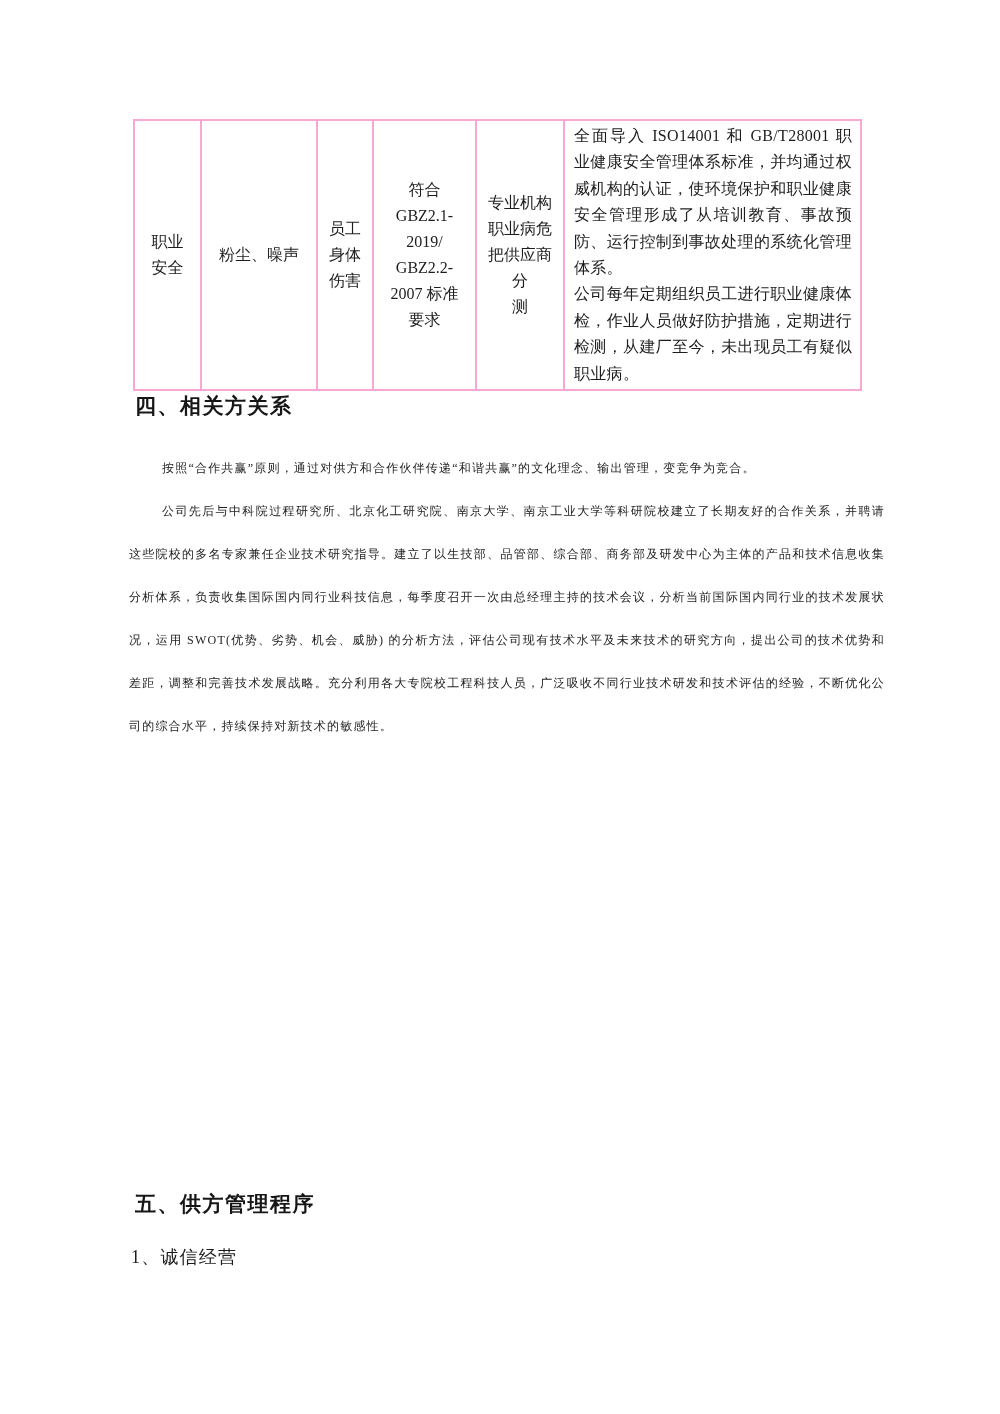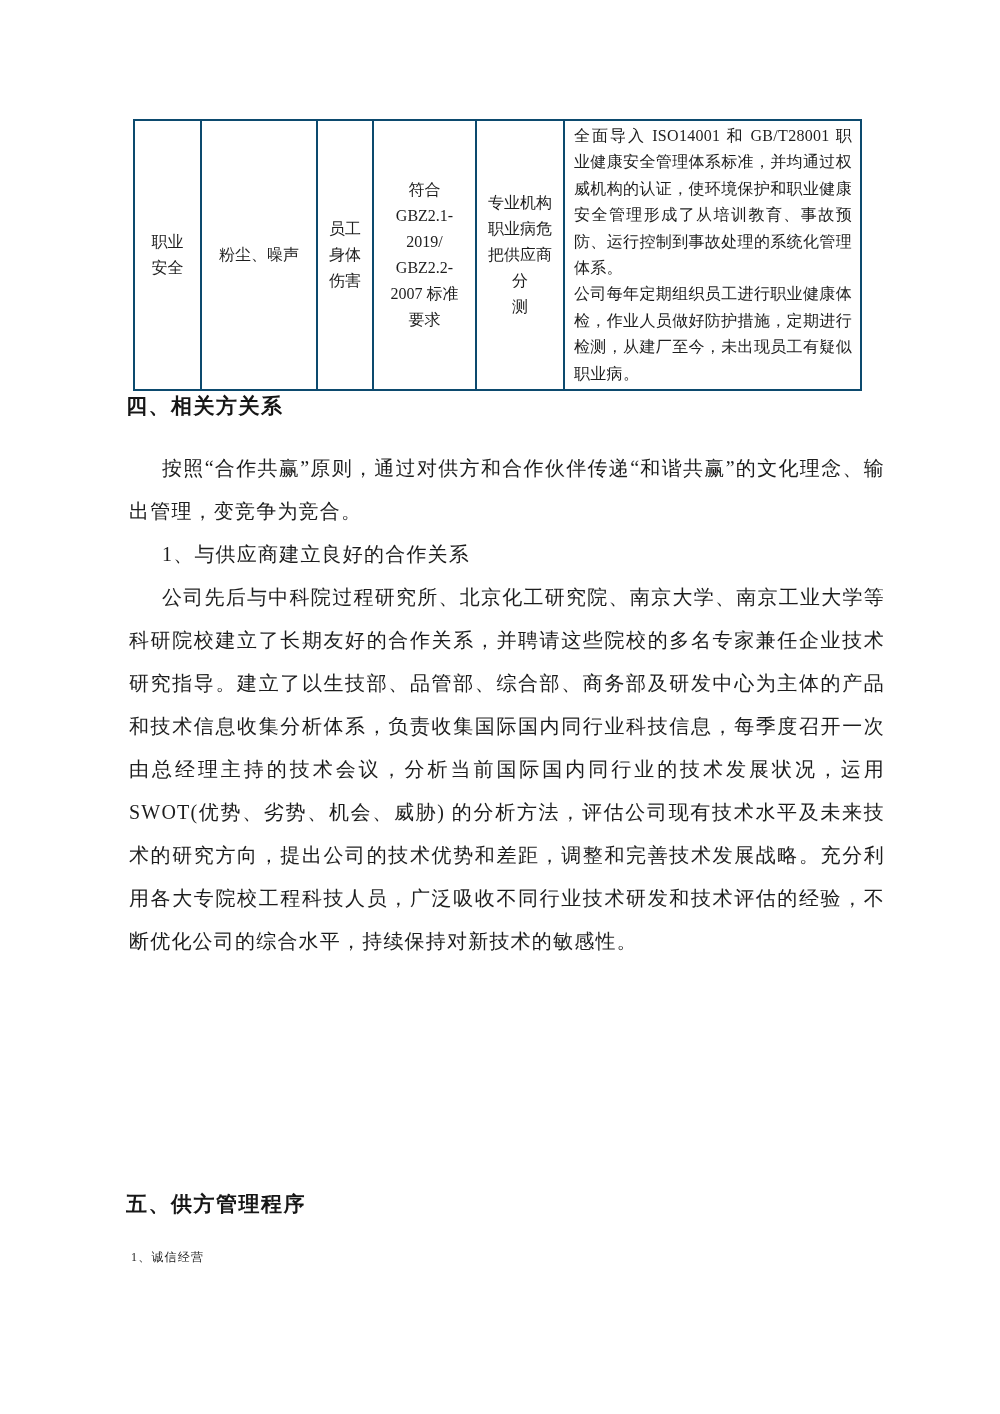--- a/index.html
+++ b/index.html
@@ -18,21 +18,21 @@
   .hazard-table {
     position: absolute;
     left: 133px;
     top: 119px;
     width: 727px;
     height: 241px;
     border-collapse: collapse;
     table-layout: fixed;
   }
   .hazard-table td {
-    border: 2px solid #0c4a6e;
+    border: 2px solid #f9a8d4;
     font-size: 16px;
     color: #1d1d1d;
     overflow: hidden;
   }
   .cell-center {
     text-align: center;
     vertical-align: middle;
     line-height: 26px;
     white-space: pre-line;
     padding: 8px;
@@ -43,52 +43,52 @@
     white-space: pre-line;
     line-height: 26.4px;
     font-size: 17px;
     padding: 2px 8px 2px 9px;
     letter-spacing: 0.3px;
   }
 
   
   .section-heading {
     position: absolute;
-    left: 126px;
+    left: 135px;
     margin: 0;
     font-size: 21px;
     font-weight: 700;
     letter-spacing: 1.5px;
     line-height: 28px;
     color: #161616;
   }
   .heading-related { top: 392px; }
   .heading-ethics  { top: 1190px; }
 
   
   .body-text {
     position: absolute;
     left: 129px;
     top: 447px;
     width: 756px;
-    font-size: 20px;
+    font-size: 12px;
     line-height: 43px;
     letter-spacing: 1.2px;
     text-align: justify;
     color: #1d1d1d;
   }
   .body-text p { margin: 0; text-indent: 33px; }
   .body-text .subheading { text-indent: 33px; }
 
   .sub-ethics {
     position: absolute;
     left: 131px;
     top: 1244px;
     margin: 0;
-    font-size: 12px;
+    font-size: 18px;
     line-height: 26px;
     letter-spacing: 1.2px;
     color: #1d1d1d;
   }
 </style>
 </head>
 <body>
 
 <div class="page">
 
@@ -122,21 +122,20 @@
         <td class="cell-measures">全面导入 ISO14001 和 GB/T28001 职业健康安全管理体系标准，并均通过权威机构的认证，使环境保护和职业健康安全管理形成了从培训教育、事故预防、运行控制到事故处理的系统化管理体系。
 公司每年定期组织员工进行职业健康体检，作业人员做好防护措施，定期进行检测，从建厂至今，未出现员工有疑似职业病。</td>
       </tr>
     </tbody>
   </table>
 
   <h2 class="section-heading heading-related">四、相关方关系</h2>
 
   <div class="body-text">
     <p>按照“合作共赢”原则，通过对供方和合作伙伴传递“和谐共赢”的文化理念、输出管理，变竞争为竞合。</p>
-    <p class="subheading">1、与供应商建立良好的合作关系</p>
     <p>公司先后与中科院过程研究所、北京化工研究院、南京大学、南京工业大学等科研院校建立了长期友好的合作关系，并聘请这些院校的多名专家兼任企业技术研究指导。建立了以生技部、品管部、综合部、商务部及研发中心为主体的产品和技术信息收集分析体系，负责收集国际国内同行业科技信息，每季度召开一次由总经理主持的技术会议，分析当前国际国内同行业的技术发展状况，运用 SWOT(优势、劣势、机会、威胁) 的分析方法，评估公司现有技术水平及未来技术的研究方向，提出公司的技术优势和差距，调整和完善技术发展战略。充分利用各大专院校工程科技人员，广泛吸收不同行业技术研发和技术评估的经验，不断优化公司的综合水平，持续保持对新技术的敏感性。</p>
   </div>
 
   <h2 class="section-heading heading-ethics">五、供方管理程序</h2>
 
   <p class="sub-ethics">1、诚信经营</p>
 
 </div>
 
 </body></html>

